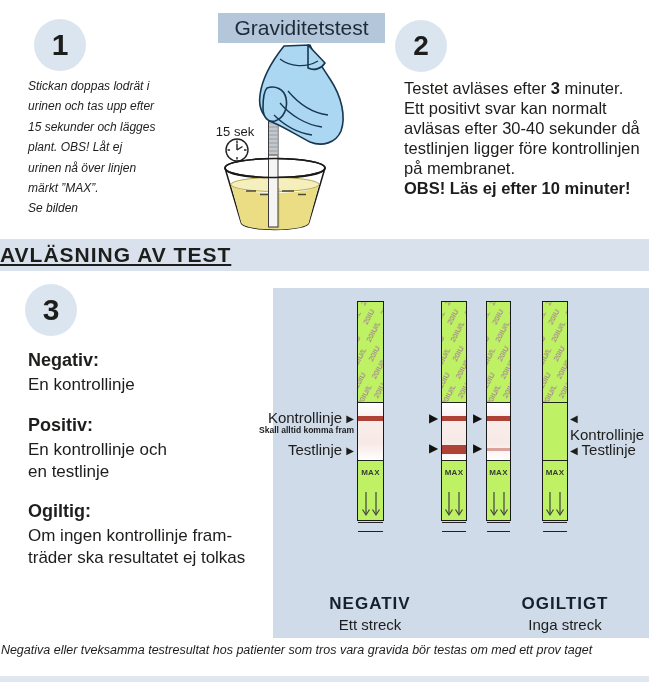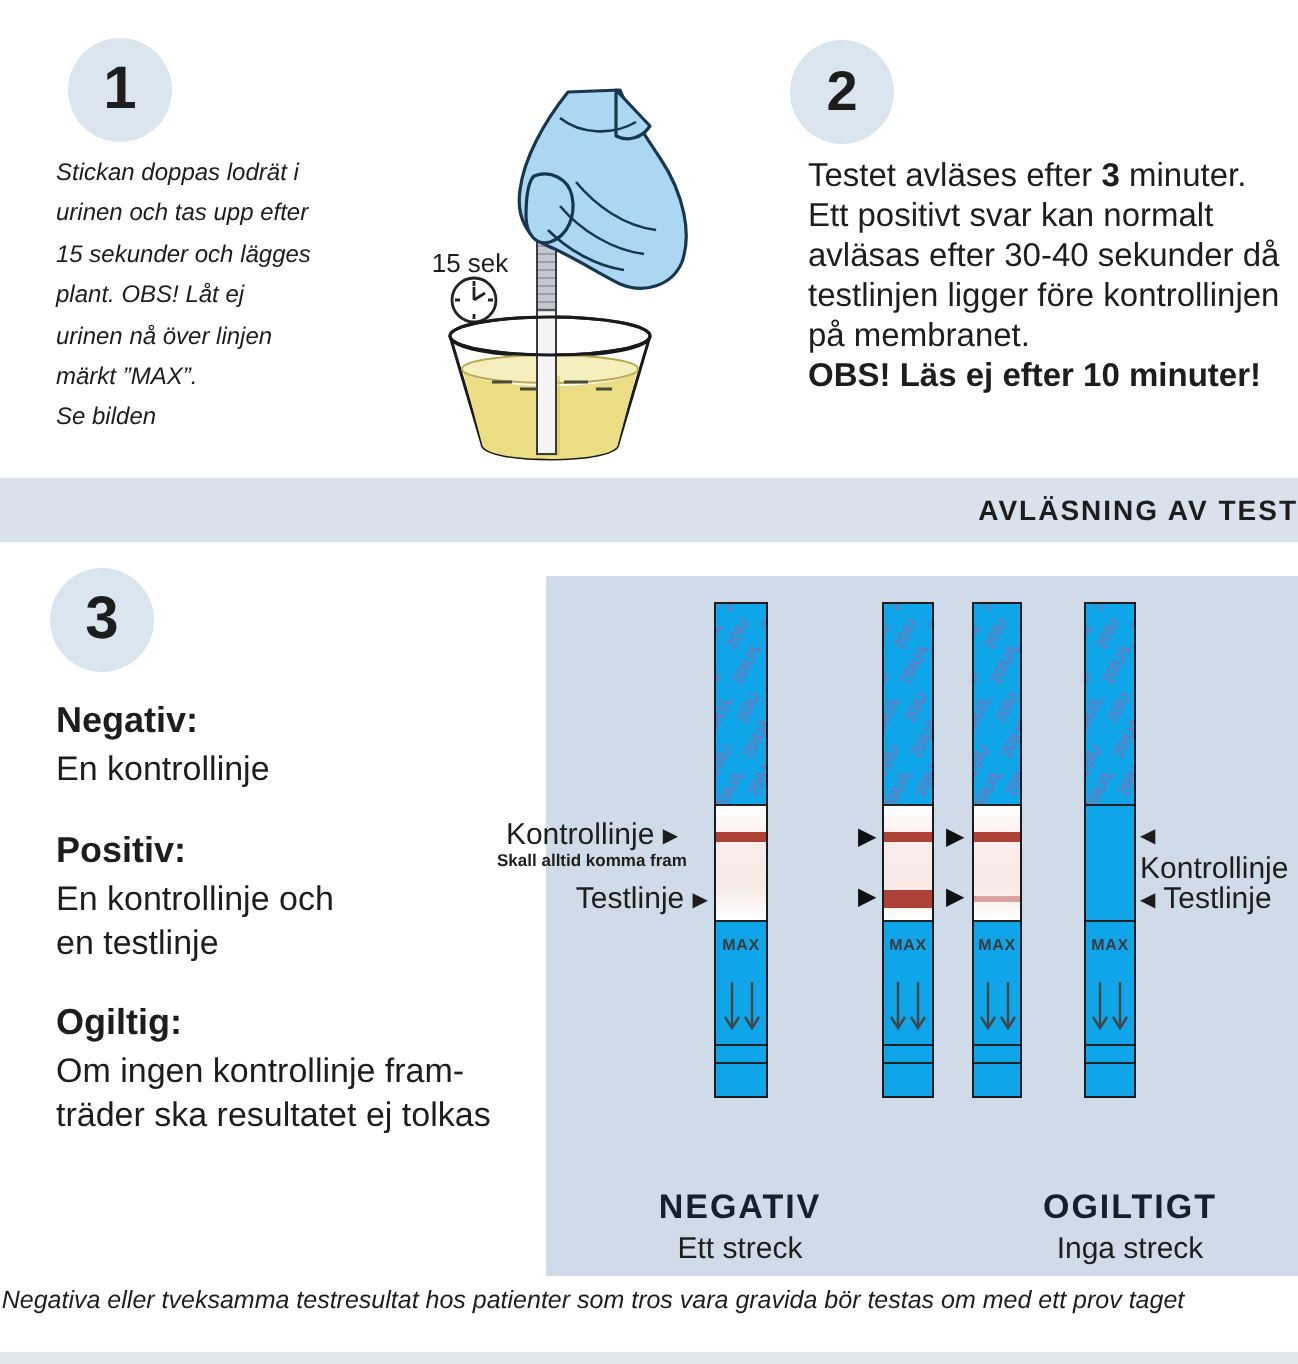--- a/index.html
+++ b/index.html
@@ -20,28 +20,28 @@
   .step-circle{border-radius:50%;background:var(--circle-bg);display:flex;align-items:center;justify-content:center;
     font-weight:bold;color:var(--ink);}
   .step-circle.big{width:52px;height:52px;font-size:30px;}
 
   .body-text{font-size:12px;line-height:20.4px;white-space:pre-line;font-style:italic;}
   .body-text-2{font-size:16.5px;line-height:20px;}
 
   .title-box{background:var(--title-box-bg);display:flex;align-items:center;justify-content:center;
     font-size:21px;color:#1c2b39;}
 
-  .band{background:var(--band-bg);text-align:right;font-weight:bold;font-size:14px;line-height:32px;letter-spacing:1px;}
+  .band{background:var(--band-bg);text-align:left;font-weight:bold;font-size:21px;line-height:32px;letter-spacing:1px;text-decoration:underline;}
 
   .blk-title{font-size:18px;font-weight:bold;margin-bottom:3px;}
   .blk-body{font-size:17px;line-height:21.5px;white-space:pre-line;}
 
   .panel{background:var(--panel-bg);}
 
-  .strip{position:absolute;top:301px;height:248px;background:#0ea5e9;border:1.5px solid #1a1a1a;box-sizing:border-box;
+  .strip{position:absolute;top:301px;height:220px;background:#bef264;border:1.5px solid #1a1a1a;box-sizing:border-box;
     display:flex;flex-direction:column;}
   .sp-pattern{height:100px;border-bottom:1.2px solid #222;flex:none;}
   .sp-pattern svg{display:block;width:100%;height:100%;}
   .sp-window{height:57px;flex:none;position:relative;}
   .sp-window.tinted{background:linear-gradient(180deg,#ffffff 0%,#f9edeb 30%,#f7e9e6 70%,#ffffff 100%);}
   .res-line{position:absolute;left:0;right:0;}
   .sp-mid{height:61px;flex:none;border-top:1.3px solid #222;position:relative;}
   .sp-max{position:absolute;top:7px;left:0;right:0;text-align:center;font-size:8px;font-weight:bold;
     letter-spacing:.3px;color:#3a3a3a;}
   .sp-arrows{position:absolute;bottom:0;left:50%;transform:translateX(-50%);}
@@ -79,20 +79,23 @@
     <span>1</span>
   </div>
   <div class="abs body-text" style="left:28px;top:76px;width:205px;">Stickan doppas lodrät i
 urinen och tas upp efter
 15 sekunder och lägges
 plant. OBS! Låt ej
 urinen nå över linjen
 märkt ”MAX”.
 Se bilden</div>
 
+  <div class="abs title-box" style="left:218px;top:13px;width:167px;height:30px;">
+    <span>Graviditetstest</span>
+  </div>
 
   <svg class="abs" style="left:210px;top:43px;" width="190" height="192" viewBox="0 0 190 192">
 
     <text x="25" y="93" text-anchor="middle" font-size="13" fill="#1d1d1b" font-family="Liberation Sans, sans-serif" id="duration-label">15 sek</text>
 
     <g stroke="#222" fill="none" stroke-width="1.4">
       <circle cx="27" cy="107" r="11" fill="#fff"></circle>
       <path d="M27,97.5 V100 M27,114 V116.5 M17.5,107 H20 M34,107 H36.5"></path>
       <path d="M27,107 L27,100.5 M27,107 L32.5,103.5"></path>
     </g>
@@ -225,21 +228,21 @@
           <div class="sp-arrows"><svg width="22" height="28" viewBox="0 0 22 28">
               <path d="M6,2 V24 M16,2 V24" stroke="#444" stroke-width="1.2" fill="none"></path>
               <path d="M2.5,19.5 L6,25 L9.5,19.5 M12.5,19.5 L16,25 L19.5,19.5" stroke="#444" stroke-width="1.2" fill="none"></path>
             </svg></div>
         </div>
         <div class="sp-band"></div>
         <div class="sp-rest"></div>
       </div>
     </div>
 
-  <div class="abs side-label" style="left:238px;top:409px;width:116px;text-align:center;">
+  <div class="abs side-label" style="left:238px;top:409px;width:116px;text-align:right;">
     <span>Kontrollinje</span>
     <span class="tri">▶</span>
     <div class="sub-label">Skall alltid komma fram</div>
   </div>
   <div class="abs side-label" style="left:238px;top:441px;width:116px;text-align:right;">
     <span>Testlinje</span>
     <span class="tri">▶</span>
   </div>
 
   <div class="abs mid-arrow" style="left:429px;top:412px;">▶</div>

